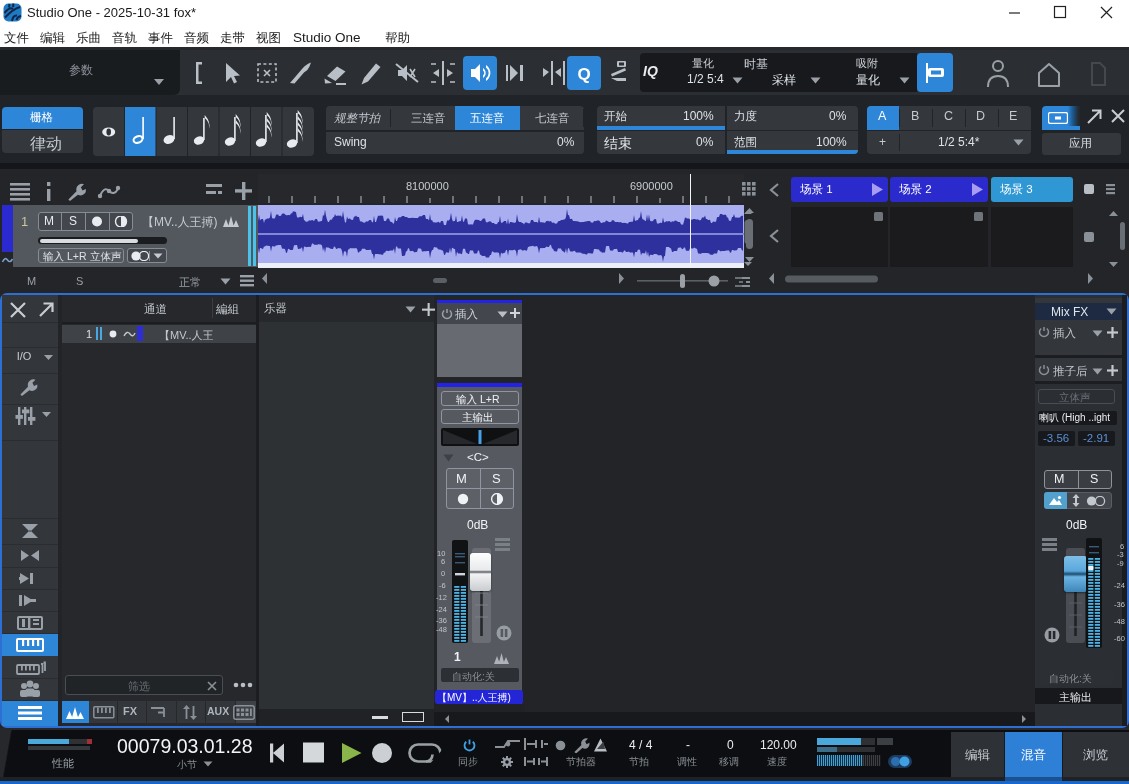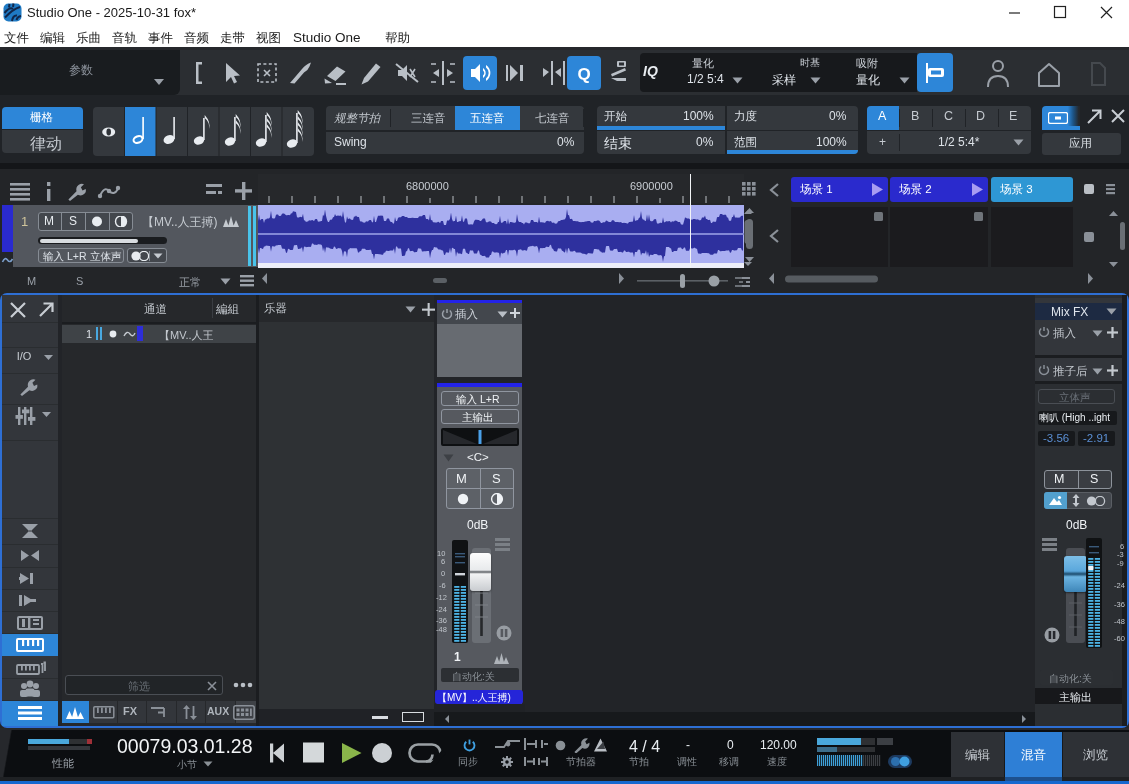--- a/index.html
+++ b/index.html
@@ -104,21 +104,21 @@
   </g>
 </svg>
 
 <div class="a" style="left:640px;top:53px;width:277px;height:39px;background:#17191c;border-radius:4px 0 0 4px;"></div>
 <div class="tx" style="left:643px;top:63px;font-size:14px;font-weight:bold;font-style:italic;color:#e8ecf0;">IQ</div>
 <div class="tx" style="left:692px;top:56px;font-size:11px;color:#c9ced4;">量化</div>
 <div class="tx" style="left:687px;top:72px;font-size:12px;color:#dde2e8;">1/2 5:4</div>
 <svg class="a" style="left:732px;top:77px" width="11" height="7">
       <path d="M0.5 0.5 L5.5 6.5 L10.5 0.5 Z" fill="#9aa0a8"></path>
     </svg>
-<div class="tx" style="left:800px;top:56px;font-size:10px;color:#c9ced4;">时基</div>
+<div class="tx" style="left:744px;top:56px;font-size:12px;color:#c9ced4;">时基</div>
 <div class="tx" style="left:772px;top:72px;font-size:12px;color:#dde2e8;">采样</div>
 <svg class="a" style="left:810px;top:77px" width="11" height="7">
       <path d="M0.5 0.5 L5.5 6.5 L10.5 0.5 Z" fill="#9aa0a8"></path>
     </svg>
 <div class="tx" style="left:856px;top:56px;font-size:11px;color:#c9ced4;">吸附</div>
 <div class="tx" style="left:856px;top:72px;font-size:12px;color:#dde2e8;">量化</div>
 <svg class="a" style="left:899px;top:77px" width="11" height="7">
       <path d="M0.5 0.5 L5.5 6.5 L10.5 0.5 Z" fill="#9aa0a8"></path>
     </svg>
 <div class="a" style="left:917px;top:53px;width:36px;height:39px;background:#2d86d8;border-radius:4px;"></div>
@@ -279,21 +279,21 @@
   <g fill="#9aa0a8">
     <rect x="198" y="4" width="16" height="3"></rect>
         <rect x="198" y="11" width="10" height="3"></rect>
         <rect x="210" y="11" width="4" height="3"></rect>
     <rect x="234" y="2" width="3.4" height="18"></rect>
         <rect x="227" y="9.2" width="17" height="3.4"></rect>
   </g>
 </svg>
 
 <div class="a" style="left:258px;top:174px;width:486px;height:29px;background:#26282b;"></div>
-<div class="tx" style="left:406px;top:180px;font-size:11px;color:#c8cdd3;">6800000</div>
+<div class="tx" style="left:406px;top:180px;font-size:11px;color:#c8cdd3;">8100000</div>
 <div class="tx" style="left:630px;top:180px;font-size:11px;color:#c8cdd3;">6900000</div>
 <svg class="a" style="left:258px;top:196px" width="486" height="8">
   <g stroke="#b9bec4" stroke-width="1">
     <path d="M11 0 V7 M34 0 V7 M57 0 V7 M80 0 V7 M103 0 V7 M126 0 V7 M149 0 V7 M172 2 V7 M195 0 V7 M218 0 V7 M241 0 V7 M264 0 V7 M287 0 V7 M310 0 V7 M333 0 V7 M356 0 V7 M379 0 V7 M402 2 V7 M425 0 V7 M448 0 V7 M471 0 V7"></path>
   </g>
 </svg>
 
 <div class="a" style="left:2px;top:205px;width:11px;height:47px;background:#2a2ad0;"></div>
 <div class="a" style="left:13px;top:205px;width:245px;height:62px;background:#53575e;"></div>
 <div class="tx" style="left:21px;top:214px;font-size:13px;color:#cfc49b;">1</div>
@@ -1024,21 +1024,21 @@
 <svg class="a" style="left:555px;top:740px" width="11" height="11">
       <circle cx="5.5" cy="5.5" r="4.8" fill="#8a9096"></circle>
     </svg>
 
 <svg class="a" style="left:572px;top:738px" width="44" height="15" viewBox="0 0 44 15">
   <path d="M4 14.6 L2.4 13 L9.4 6 Q8.4 2.4 11 0.4 Q13.6 -1.4 16 -0.4 L13.2 2.4 L14.6 5.2 L17.4 3.8 Q18 6.6 16 8.4 Q13.4 10.6 10.4 9 Z" fill="#8a9096" transform="translate(0,1)"></path>
   <path d="M22 13.5 L28.5 0.5 L35 13.5 Z" fill="#b9bec4"></path>
       <path d="M25 11 L31.5 3.5 L33 11 Z" fill="#3c3f44"></path>
 </svg>
 <div class="tx" style="left:566px;top:755px;font-size:10px;color:#8a9096;">节拍器</div>
-<div class="tx" style="left:629px;top:738px;font-size:16px;color:#e8ecf0;">4 / 4</div>
+<div class="tx" style="left:629px;top:738px;font-size:12px;color:#e8ecf0;">4 / 4</div>
 <div class="tx" style="left:629px;top:755px;font-size:10px;color:#8a9096;">节拍</div>
 <div class="tx" style="left:686px;top:738px;font-size:12px;color:#e8ecf0;">-</div>
 <div class="tx" style="left:677px;top:755px;font-size:10px;color:#8a9096;">调性</div>
 <div class="tx" style="left:727px;top:738px;font-size:12px;color:#e8ecf0;">0</div>
 <div class="tx" style="left:719px;top:755px;font-size:10px;color:#8a9096;">移调</div>
 <div class="tx" style="left:760px;top:738px;font-size:12px;color:#e8ecf0;">120.00</div>
 <div class="tx" style="left:767px;top:755px;font-size:10px;color:#8a9096;">速度</div>
 
 <div class="a" style="left:817px;top:738px;width:58px;height:7px;background:#2e3033;"></div>
 <div class="a" style="left:817px;top:738px;width:44px;height:7px;background:#4aa8dc;"></div>

